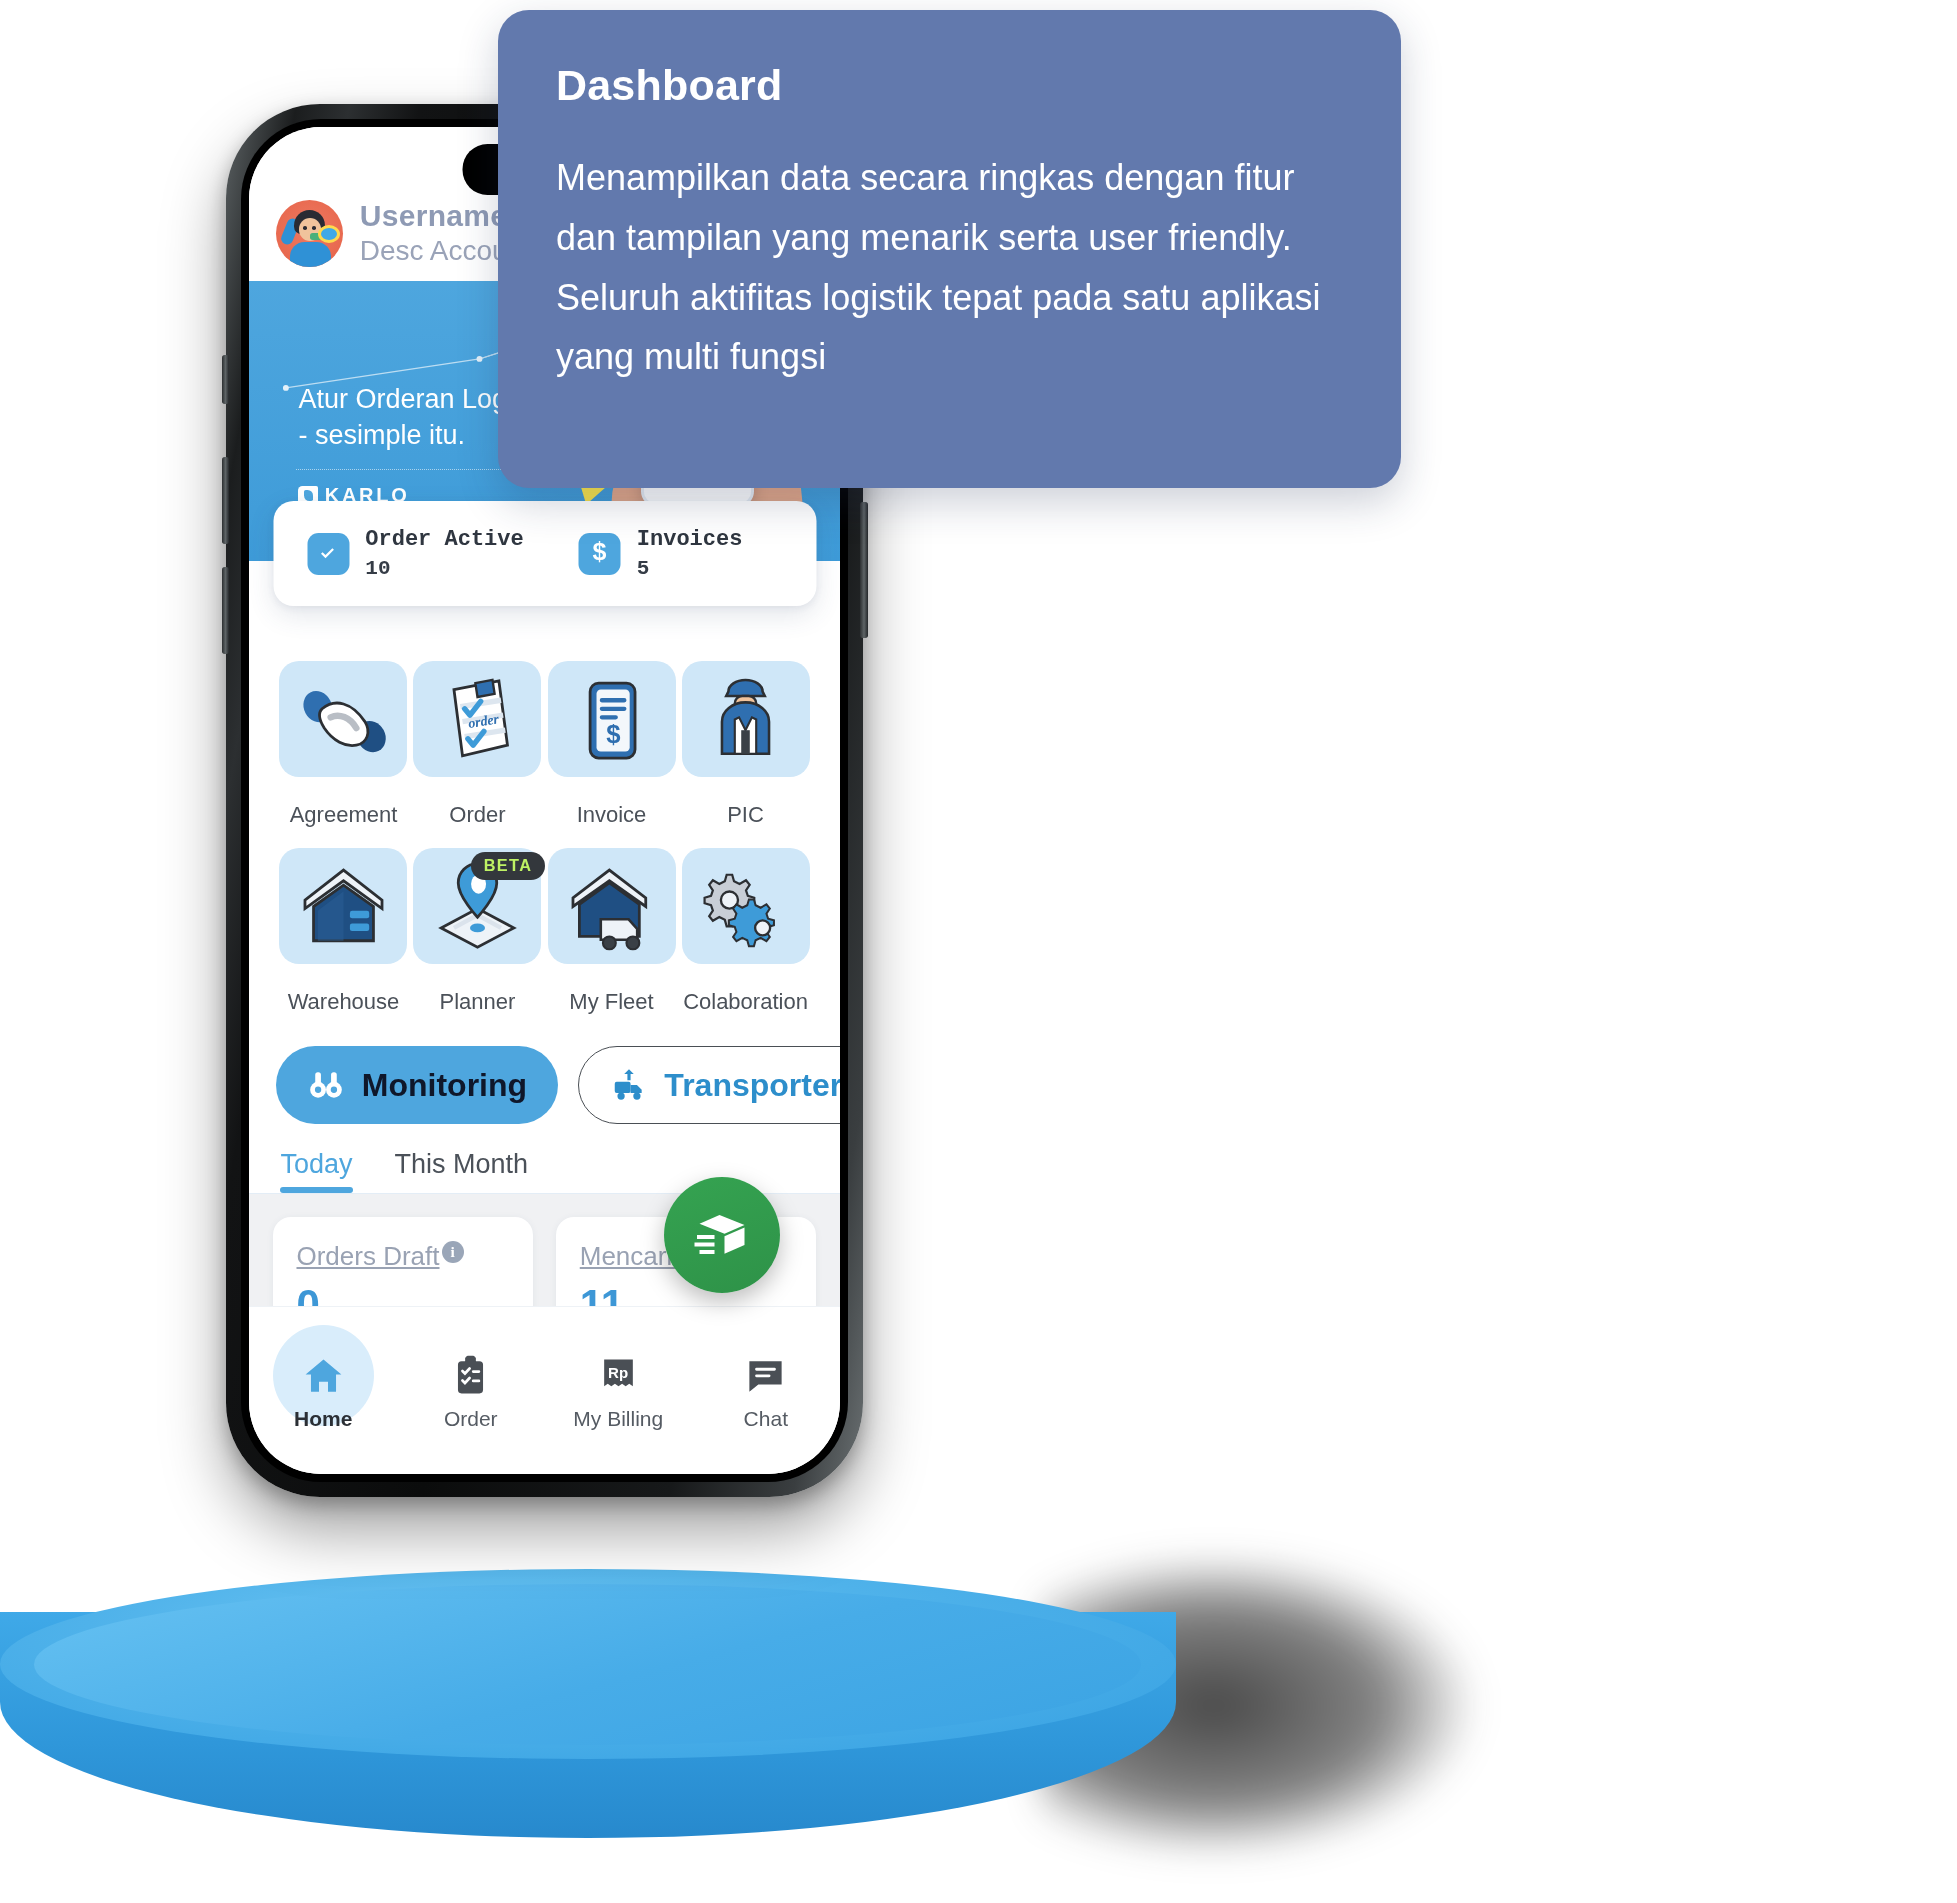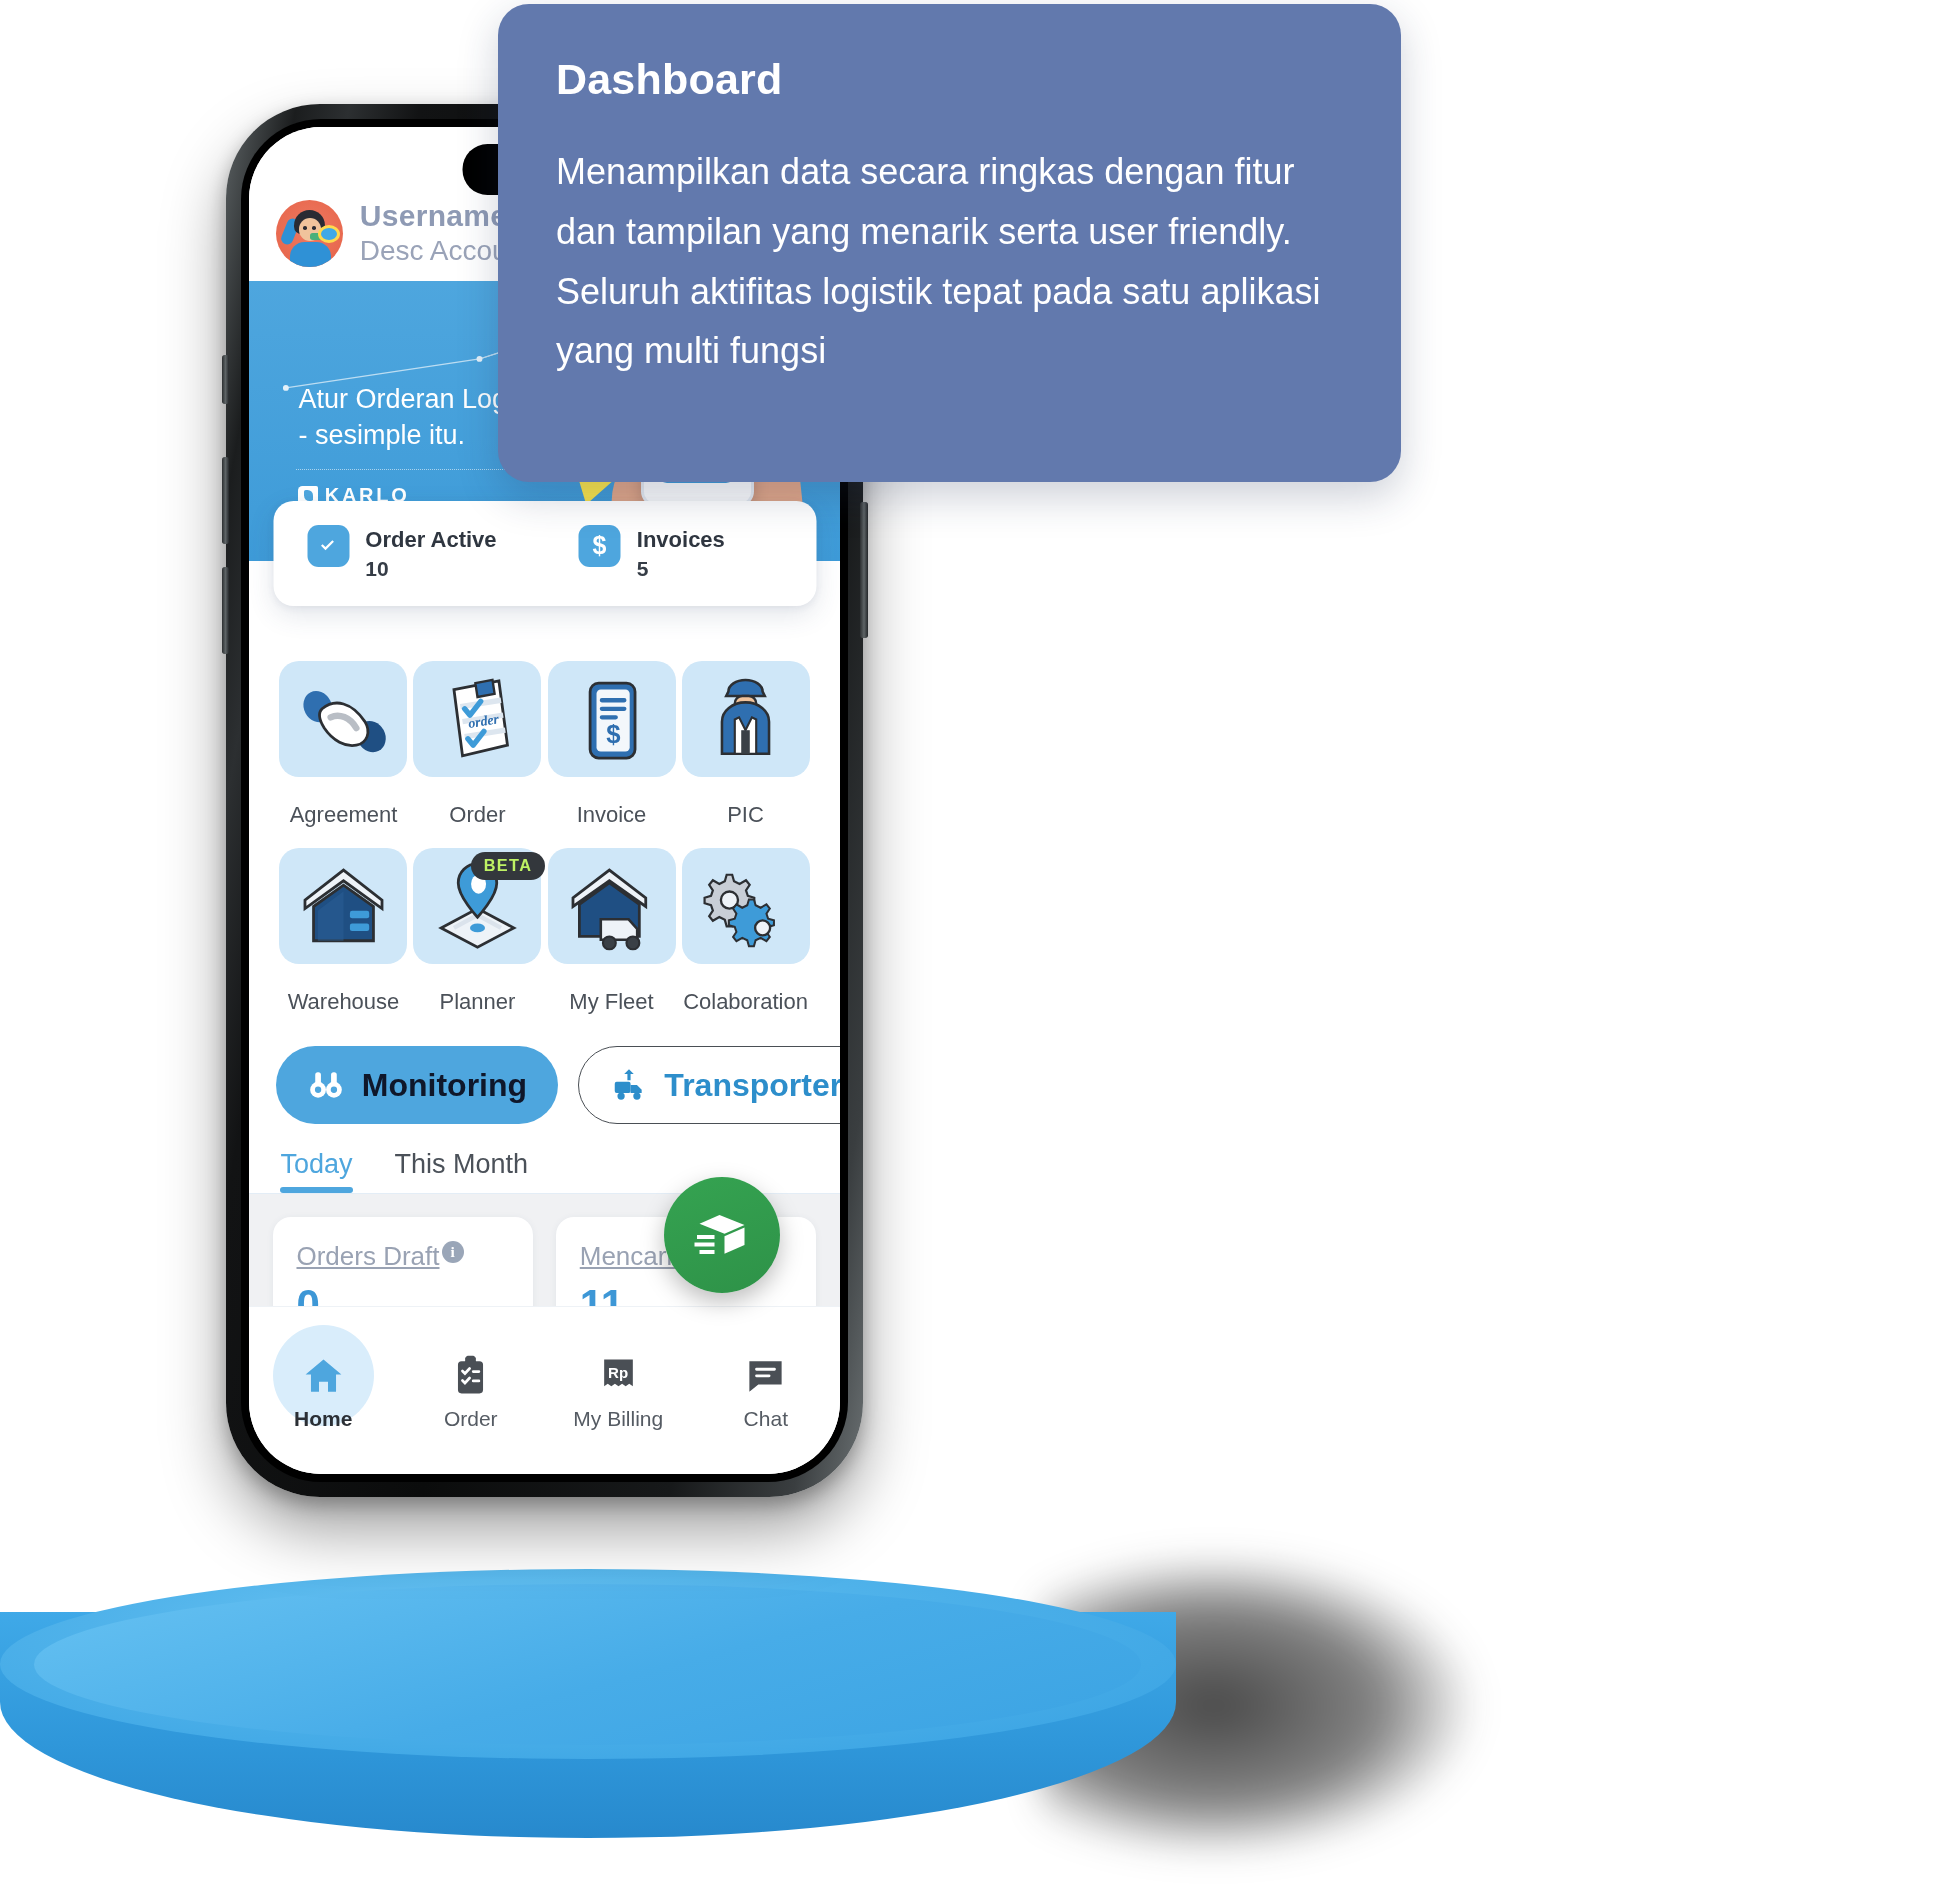--- a/index.html
+++ b/index.html
@@ -135,21 +135,21 @@
   .banner-zig { position:absolute; left:29px; bottom:16.3px; width:81px; height:20px; }
 
   
   .stats-wrap { position:relative; background:#fff; height: 87px; }
   .stats-card {
     position:absolute; left:50%; transform:translateX(-50%); top:-60px;
     width: 543px; height: 105px; background:#fff; border-radius:20px;
     box-shadow: 0 9px 27px rgba(60,80,110,.14), 0 1.8px 7.2px rgba(60,80,110,.08);
     display:flex; align-items:center; z-index: 15;
   }
-  .stat { flex:1; display:flex; align-items:flex-start; gap:16.3px; padding-left:34px; }
+  .stat { flex:1; display:flex; align-items:center; gap:16.3px; padding-left:34px;font-family:Liberation Mono, monospace; }
   .stat-ico {
     width:42px; height:42px; border-radius:11px; background:#4ea6de;
     display:flex; align-items:center; justify-content:center; color:#fff;
     font-size:25px; font-weight:700; flex:0 0 auto;
   }
   .stat-ico svg { width:23.5px; height:23.5px; fill:#fff; }
   .stat-t { font-size:22px; font-weight:700; color:#2f3640; line-height:1.35; }
   .stat-v { font-size:21px; font-weight:600; color:#353c46; line-height:1.35; }
 
   
@@ -217,21 +217,21 @@
   }
   .nav-item { flex:1; display:flex; flex-direction:column; align-items:center; gap:5.4px; position:relative; }
   .nav-ico-wrap { width: 101px; height: 101px; display:flex; align-items:center; justify-content:center; border-radius:50%; }
   .nav-item.active .nav-ico-wrap { background: #d9edfb; }
   .nav-ico-wrap svg { width:43px; height:43px; }
   .nav-label { font-size:21px; color:#555b63; margin-top:-23.5px; }
   .nav-item.active .nav-label { color:#2b2f35; font-weight:700; }
 
   
   .tooltip {
-    position:absolute; left: 498px; top: 4px; width: 903px; height: 478px;
+    position:absolute; left: 498px; top: 10px; width: 903px; height: 478px;
     background: #6279ad; border-radius: 31px;
     box-shadow: 0 14.5px 40px rgba(30,45,80,.22);
     padding: 51px 58px; z-index: 60; color:#fff;
   }
   .tt-title { font-size: 43px; font-weight: 700; letter-spacing:0.2px; }
   .tt-body { margin-top: 38px; font-size: 36px; line-height: 1.66; font-weight:400; }
 </style>
 </head>
 <body>
 

